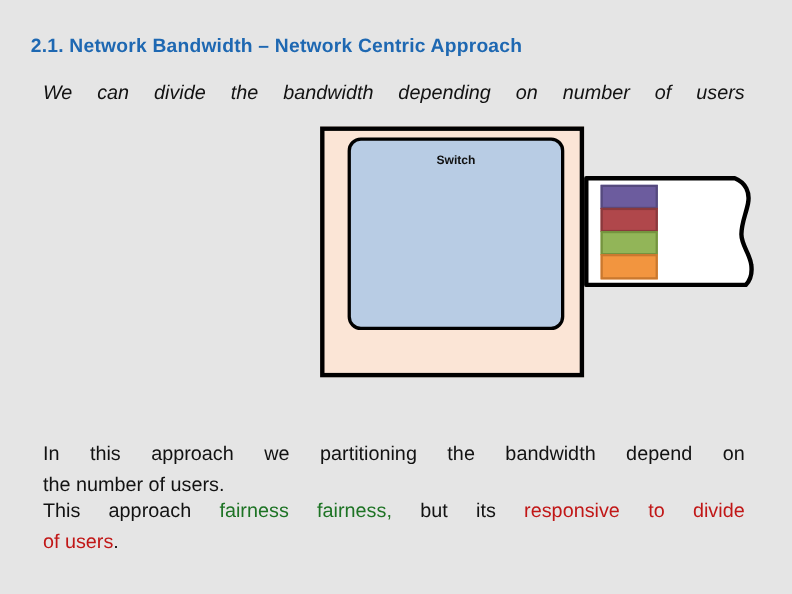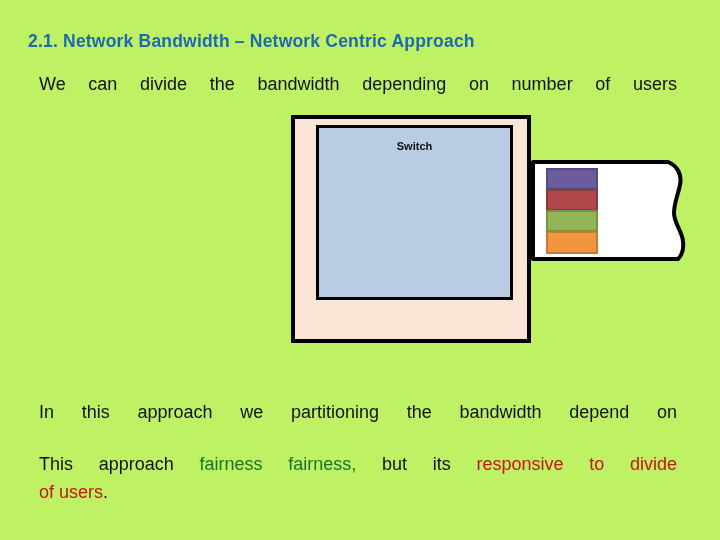--- a/index.html
+++ b/index.html
@@ -1,41 +1,41 @@
 <!DOCTYPE html>
 <html><head>
 <meta charset="utf-8">
 <style>
   html, body { margin: 0; padding: 0; background: #ffffff; }
   .slide {
     position: relative;
     width: 720px;
     height: 540px;
-    background: #bef264;
+    background: #e5e5e5;
     font-family: "Liberation Sans", sans-serif;
     overflow: hidden;
   }
   .title {
     position: absolute;
     left: 28px;
     top: 31px;
     margin: 0;
     font-size: 17.5px;
     font-weight: bold;
     letter-spacing: 0.2px;
     white-space: nowrap;
   }
   .para {
     position: absolute;
     left: 39px;
     width: 638px;
     font-size: 18px;
     color: #121212;
   }
-  .p1 { top: 71px;  line-height: 27px; }
+  .p1 { top: 71px;  line-height: 27px; font-style: italic; }
   .p2 { top: 371px; line-height: 28px; margin-top: 27px; }
   .p3 { top: 450px; line-height: 28px; }
   .jline { text-align: justify; text-align-last: justify; }
 
   
   .outer-box {
     position: absolute;
     left: 291px; top: 115px;
     width: 240px; height: 228px;
     border: 4px solid #000;
@@ -84,35 +84,36 @@
 <div class="slide">
 
   <h1 class="title" style="color: rgb(30, 104, 178);">2.1. Network Bandwidth – Network Centric Approach</h1>
 
   <div class="para p1">
     <div class="jline">We can divide the bandwidth depending on number of users</div>
   </div>
 
   <div class="outer-box" style="background-color: rgb(251, 229, 214);"></div>
 
-  <div class="switch-box" style="background-color: rgb(184, 204, 228);">
+  <div class="switch-box" style="background-color: rgb(184, 204, 228); border-radius: 12px;">
     <div class="switch-label">Switch</div>
   </div>
 
   <svg class="bandwidth-svg" viewBox="0 0 164 112">
     <path d="M 4 6 L 139 6 C 149 10 153 19 151 29 C 149 39 145 47 145 57 C 145 67 153 75 154 85 C 155 93 153 99 149 103 L 4 103 Z"></path>
   </svg>
 
   <div class="band band-1" style="background-color: rgb(108, 92, 158); border-color: rgb(85, 74, 126);"></div>
   <div class="band band-2" style="background-color: rgb(176, 71, 75); border-color: rgb(138, 57, 60);"></div>
   <div class="band band-3" style="background-color: rgb(146, 181, 88); border-color: rgb(117, 148, 63);"></div>
   <div class="band band-4" style="background-color: rgb(242, 149, 63); border-color: rgb(201, 120, 47);"></div>
 
   <div class="para p2">
     <div class="jline">In this approach we partitioning the bandwidth depend on</div>
+    <div>the number of users.</div>
   </div>
 
   <div class="para p3">
     <div class="jline"><span>This approach </span><span style="color: rgb(29, 115, 36);">fairness fairness,</span><span> but its </span><span style="color: rgb(193, 23, 23);">responsive to divide</span></div>
     <div><span style="color: rgb(193, 23, 23); margin-top: 16px;">of users</span><span>.</span></div>
   </div>
 
 </div>
 
 </body></html>

